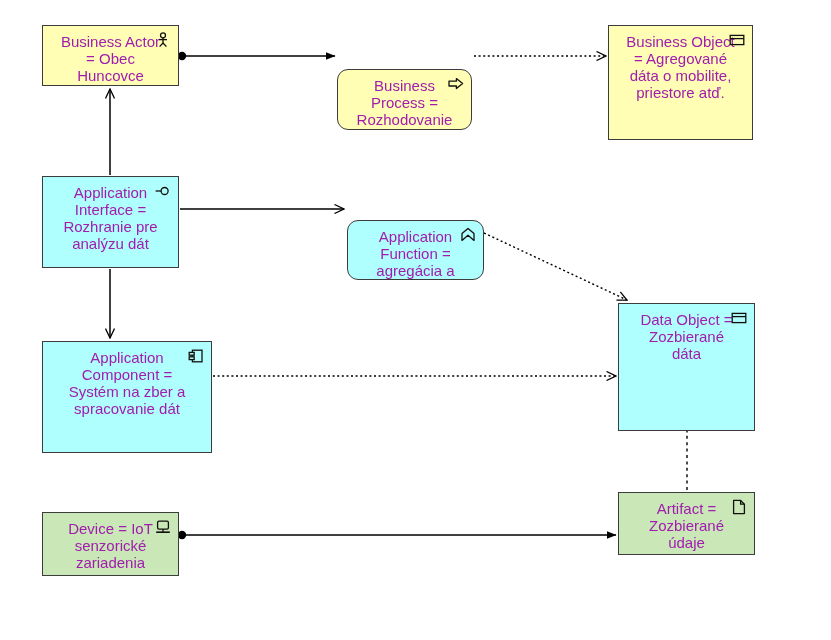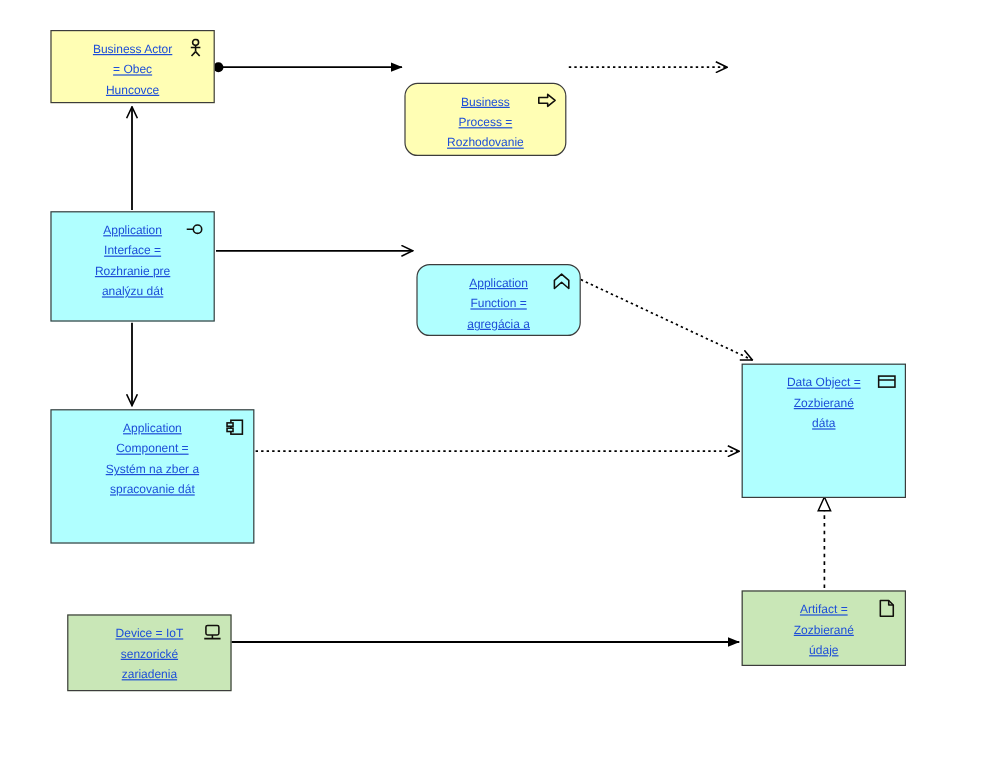--- a/index.html
+++ b/index.html
@@ -27,26 +27,25 @@
     position: absolute;
     box-sizing: border-box;
     border: 1px solid #3c3c3c;
     padding-top: 7px;
     z-index: 2;
   }
   .node.rounded { border-radius: 11px; margin-top: 44px; }
   .node .label {
     display: block;
     text-align: center;
-    font-size: 10px;
+    font-size: 15px;
     line-height: 17px;
-    color: #1d4ed8;
+    color: #a21caf;
     padding: 0 10px;
     white-space: pre-line;
-    text-decoration: underline;
   }
   .node .badge {
     position: absolute;
     top: 6px;
     right: 7px;
     width: 16px;
     height: 16px;
     line-height: 0;
   }
   .fill-business { background: #fffeb4; }
@@ -129,20 +128,32 @@
     <span class="badge">
       <svg width="16" height="16" viewBox="0 0 16 16">
         <path d="M1,5.2 L8.4,5.2 L8.4,2.6 L14.6,7.6 L8.4,12.6 L8.4,10 L1,10 Z" fill="none" stroke="#12100c" stroke-width="1.3" stroke-linejoin="round"></path>
       </svg>
     </span>
     <span class="label">Business
 Process =
 Rozhodovanie</span>
   </div>
 
+  <div class="node fill-business" style="left:608px; top:25px; width:145px; height:115px;">
+    <span class="badge">
+      <svg width="16" height="16" viewBox="0 0 16 16">
+        <rect x="1.2" y="3.4" width="13.6" height="9.2" fill="none" stroke="#12100c" stroke-width="1.3"></rect>
+        <line x1="1.2" y1="6.6" x2="14.8" y2="6.6" stroke="#12100c" stroke-width="1.3"></line>
+      </svg>
+    </span>
+    <span class="label">Business Object
+= Agregované
+dáta o mobilite,
+priestore atď.</span>
+  </div>
 
   <div class="node fill-application" style="left:42px; top:176px; width:137px; height:92px;">
     <span class="badge">
       <svg width="16" height="16" viewBox="0 0 16 16">
         <line x1="0.6" y1="8" x2="6.2" y2="8" stroke="#12100c" stroke-width="1.3"></line>
         <circle cx="9.6" cy="8" r="3.5" fill="none" stroke="#12100c" stroke-width="1.3"></circle>
       </svg>
     </span>
     <span class="label">Application
 Interface =
@@ -168,33 +179,33 @@
         <rect x="1.2" y="4.4" width="5" height="2.8" fill="#b0ffff" stroke="#12100c" stroke-width="1.3"></rect>
         <rect x="1.2" y="8.8" width="5" height="2.8" fill="#b0ffff" stroke="#12100c" stroke-width="1.3"></rect>
       </svg>
     </span>
     <span class="label">Application
 Component =
 Systém na zber a
 spracovanie dát</span>
   </div>
 
-  <div class="node fill-application" style="left:618px; top:303px; width:137px; height:112px;">
+  <div class="node fill-application" style="left:618px; top:303px; width:137px; height:128px;">
     <span class="badge">
       <svg width="16" height="16" viewBox="0 0 16 16">
         <rect x="1.2" y="3.4" width="13.6" height="9.2" fill="none" stroke="#12100c" stroke-width="1.3"></rect>
         <line x1="1.2" y1="6.6" x2="14.8" y2="6.6" stroke="#12100c" stroke-width="1.3"></line>
       </svg>
     </span>
     <span class="label">Data Object =
 Zozbierané
 dáta</span>
   </div>
 
-  <div class="node fill-technology" style="left:56px; top:512px; width:137px; height:64px;">
+  <div class="node fill-technology" style="left:42px; top:512px; width:137px; height:64px;">
     <span class="badge">
       <svg width="16" height="16" viewBox="0 0 16 16">
         <rect x="2.6" y="2.2" width="10.8" height="8" rx="1.4" fill="none" stroke="#12100c" stroke-width="1.3"></rect>
         <line x1="1.2" y1="13.2" x2="14.8" y2="13.2" stroke="#12100c" stroke-width="1.6"></line>
         <line x1="8" y1="10.2" x2="8" y2="13.2" stroke="#12100c" stroke-width="1.3"></line>
       </svg>
     </span>
     <span class="label">Device = IoT
 senzorické
 zariadenia</span>

